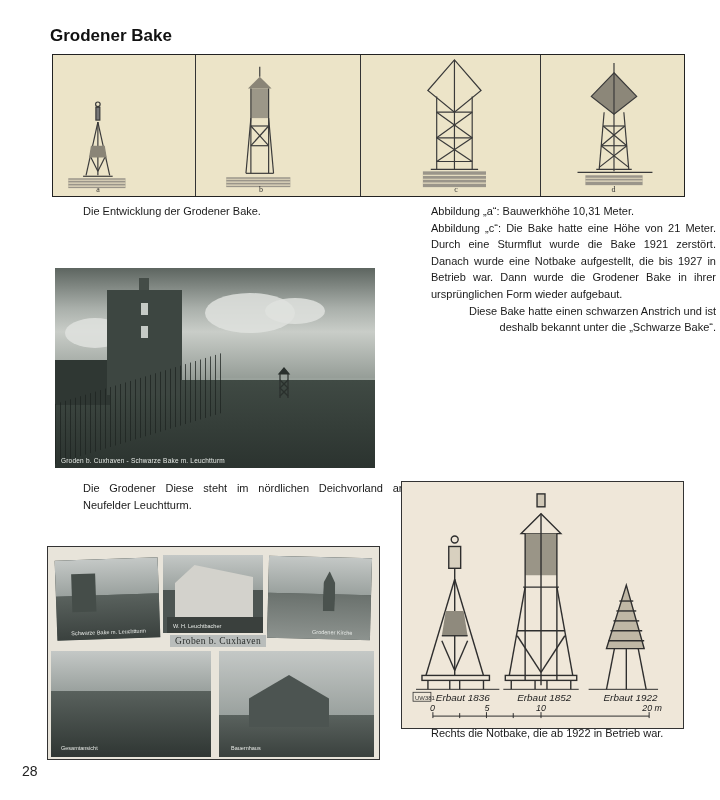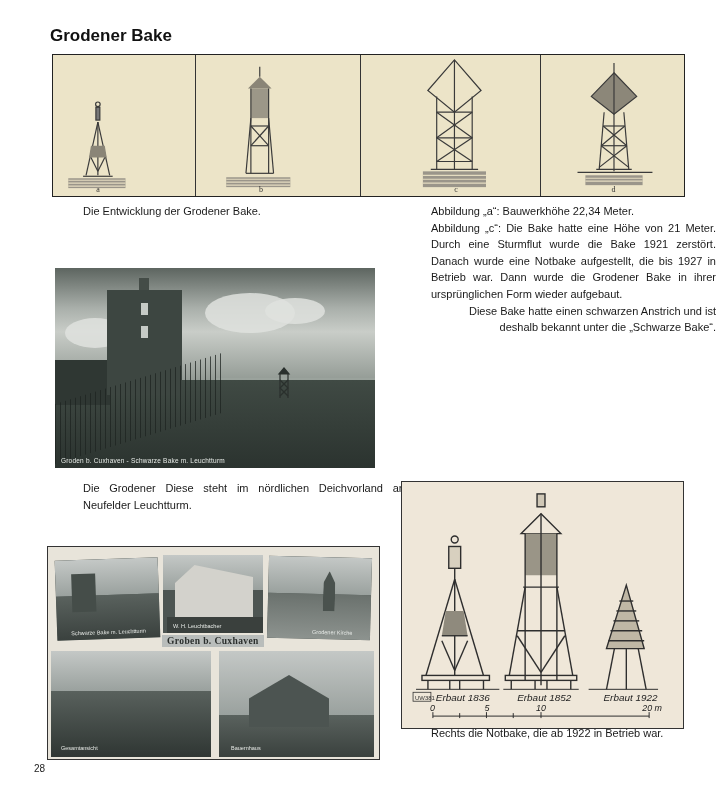--- a/index.html
+++ b/index.html
@@ -40,23 +40,23 @@
   #fig-right svg{position:absolute;left:0;top:0;width:100%;height:100%;}
   .erb{font-family:"Liberation Sans",sans-serif;font-style:italic;font-size:10px;fill:#222;}
   .tick{font-family:"Liberation Sans",sans-serif;font-style:italic;font-size:9px;fill:#222;}
   #cap-right{left:400px;top:725px;width:285px;}
   
   #postcard{left:47px;top:546px;width:333px;height:214px;border:1.5px solid #333;background:#e8e4da;box-sizing:border-box;overflow:hidden;}
   .pc{position:absolute;overflow:hidden;background:#4d5552;}
   .pc .sky{position:absolute;left:0;top:0;width:100%;height:45%;background:linear-gradient(180deg,#c4c8c6,#9aa19e);}
   .pc .ground{position:absolute;left:0;bottom:0;width:100%;height:55%;background:linear-gradient(180deg,#5a625e,#3a413e);}
   .pc .lbl{position:absolute;font-size:5.5px;color:#e6e9e6;white-space:nowrap;}
-  #pc-title{position:absolute;left:114px;top:88px;padding:1px 5px;background:#b9bdbb;
-      font-family:"Liberation Serif",serif;font-size:9.5px;color:#2b2f2d;letter-spacing:.4px;font-weight:bold;}
-  #page-num{left:34px;top:763px;font-size:10px;color:#222;}
+  #pc-title{position:absolute;left:122px;top:88px;padding:1px 5px;background:#b9bdbb;
+      font-family:"Liberation Serif",serif;font-size:9.5px;color:#2b2f2d;letter-spacing:.4px;}
+  #page-num{left:22px;top:763px;font-size:14px;color:#222;}
 </style>
 </head>
 <body>
 
 <div id="title" class="abs">Grodener Bake</div>
 
 <div id="fig-top" class="abs">
   <div class="panel" style="left:0;width:143px;">
     <svg viewBox="0 0 143 143">
       <g stroke="#3a3a3a" stroke-width="1.2" fill="none">
@@ -143,21 +143,21 @@
         <line x1="55" y1="116" x2="91" y2="116"></line>
       </g>
     </svg>
     <div class="plabel" style="width:145px;">d</div>
   </div>
 </div>
 
 <div id="cap-top" class="abs caption">Die Entwicklung der Grodener Bake.</div>
 
 <div id="body-text" class="abs caption just">
-  <p>Abbildung „a“: Bauwerkhöhe 22,34 Meter.</p>
+  <p>Abbildung „a“: Bauwerkhöhe 10,31 Meter.</p>
   <p>Abbildung „c“: Die Bake hatte eine Höhe von 21 Meter. Durch eine Sturmflut wurde die Bake 1921 zerstört. Danach wurde eine Notbake aufgestellt, die bis 1927 in Betrieb war. Dann wurde die Grodener Bake in ihrer ursprünglichen Form wieder aufgebaut.</p>
   <p style="text-align:right">Diese Bake hatte einen schwarzen Anstrich und ist deshalb bekannt unter die „Schwarze Bake“.</p>
 </div>
 
 <div id="photo1" class="abs">
   <div class="sky"></div>
   <div class="cloud" style="left:150px;top:25px;width:90px;height:40px;"></div>
   <div class="cloud" style="left:210px;top:30px;width:60px;height:26px;"></div>
   <div class="cloud" style="left:10px;top:50px;width:60px;height:30px;"></div>
   <div class="sea"></div>

